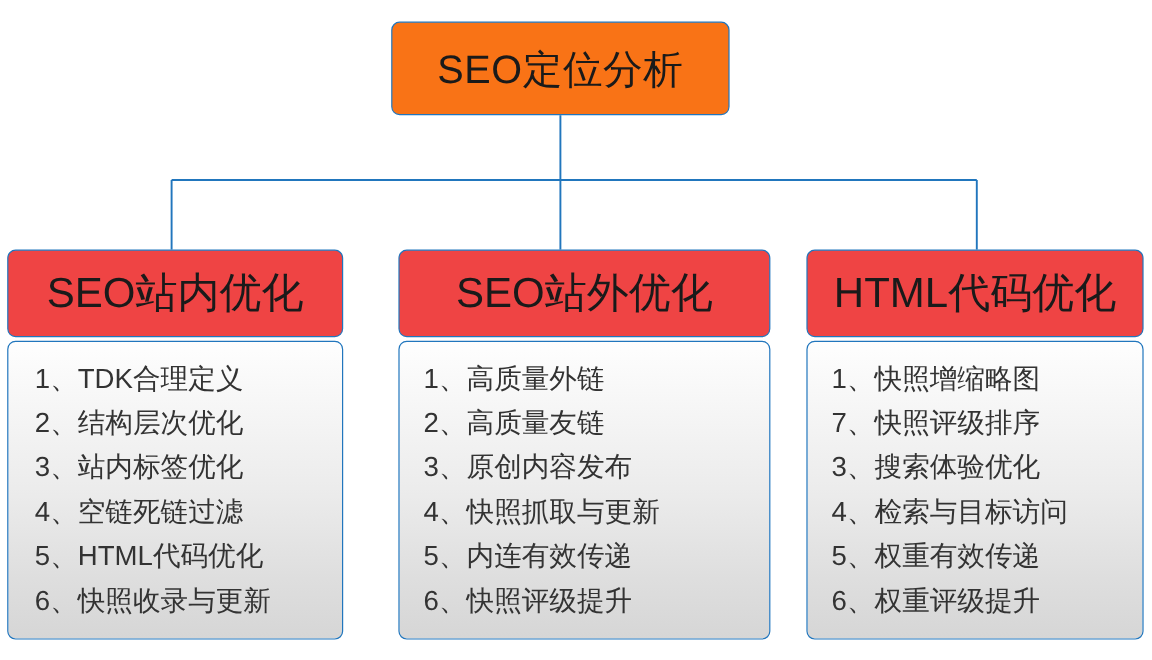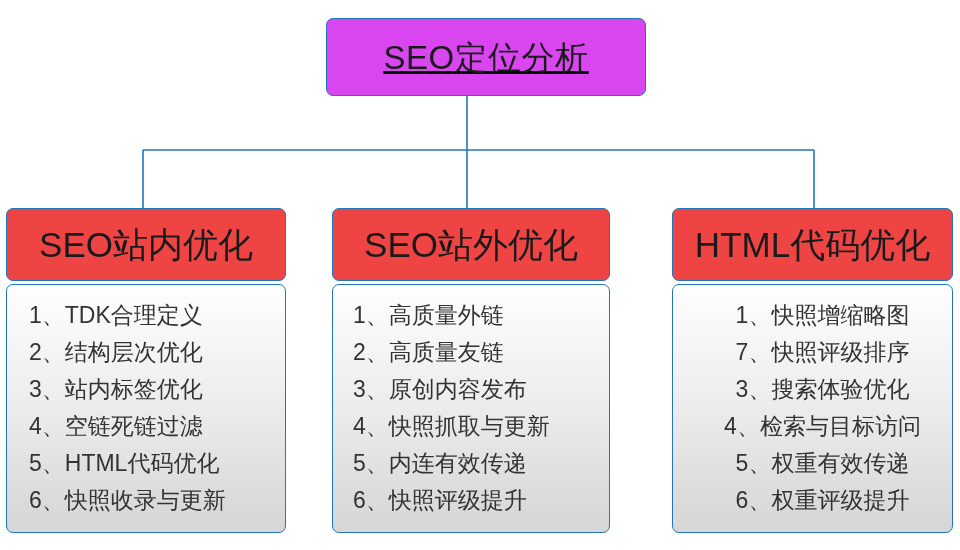--- a/index.html
+++ b/index.html
@@ -27,46 +27,45 @@
     width: 960px;
     height: 550px;
     pointer-events: none;
   }
 
   
   .root-box {
     position: absolute;
     left: 326px;
     top: 18px;
-    width: 320px;
+    width: 282px;
     height: 78px;
     box-sizing: border-box;
     border: 1.6px solid #2176bd;
     border-radius: 7px;
-    background: #d946ef;
+    background: #f97316;
     display: flex;
     align-items: center;
     justify-content: center;
-    text-decoration: underline;
   }
   .root-label {
     font-size: 33px;
     color: #1a1a1a;
     letter-spacing: 0.5px;
     line-height: 1;
     white-space: nowrap;
   }
 
   
   .column {
     position: absolute;
     top: 208px;
   }
   .col-1 { left: 6px;   width: 280px; }
-  .col-2 { left: 332px; width: 278px; border-radius: 31px; }
+  .col-2 { left: 332px; width: 310px; border-radius: 31px; }
   .col-3 { left: 672px; width: 281px; }
 
   .col-header {
     box-sizing: border-box;
     height: 73px;
     border: 1.6px solid #2176bd;
     border-radius: 7px;
     background: #ef4444;
     display: flex;
     align-items: center;
@@ -93,21 +92,21 @@
                 #ebebeb 52%,
                 #dedede 80%,
                 #d6d6d6 100%);
     padding: 12px 0 16px 0;
     display: flex;
     flex-direction: column;
     align-items: flex-start;
   }
   .col-1 .col-body { padding-left: 22px; }
   .col-2 .col-body { padding-left: 20px; }
-  .col-3 .col-body { padding-left: 20px; align-items: center; }
+  .col-3 .col-body { padding-left: 20px; }
 
   .item {
     font-size: 23px;
     line-height: 37px;
     color: #333333;
     white-space: nowrap;
   }
 </style>
 </head>
 <body>

